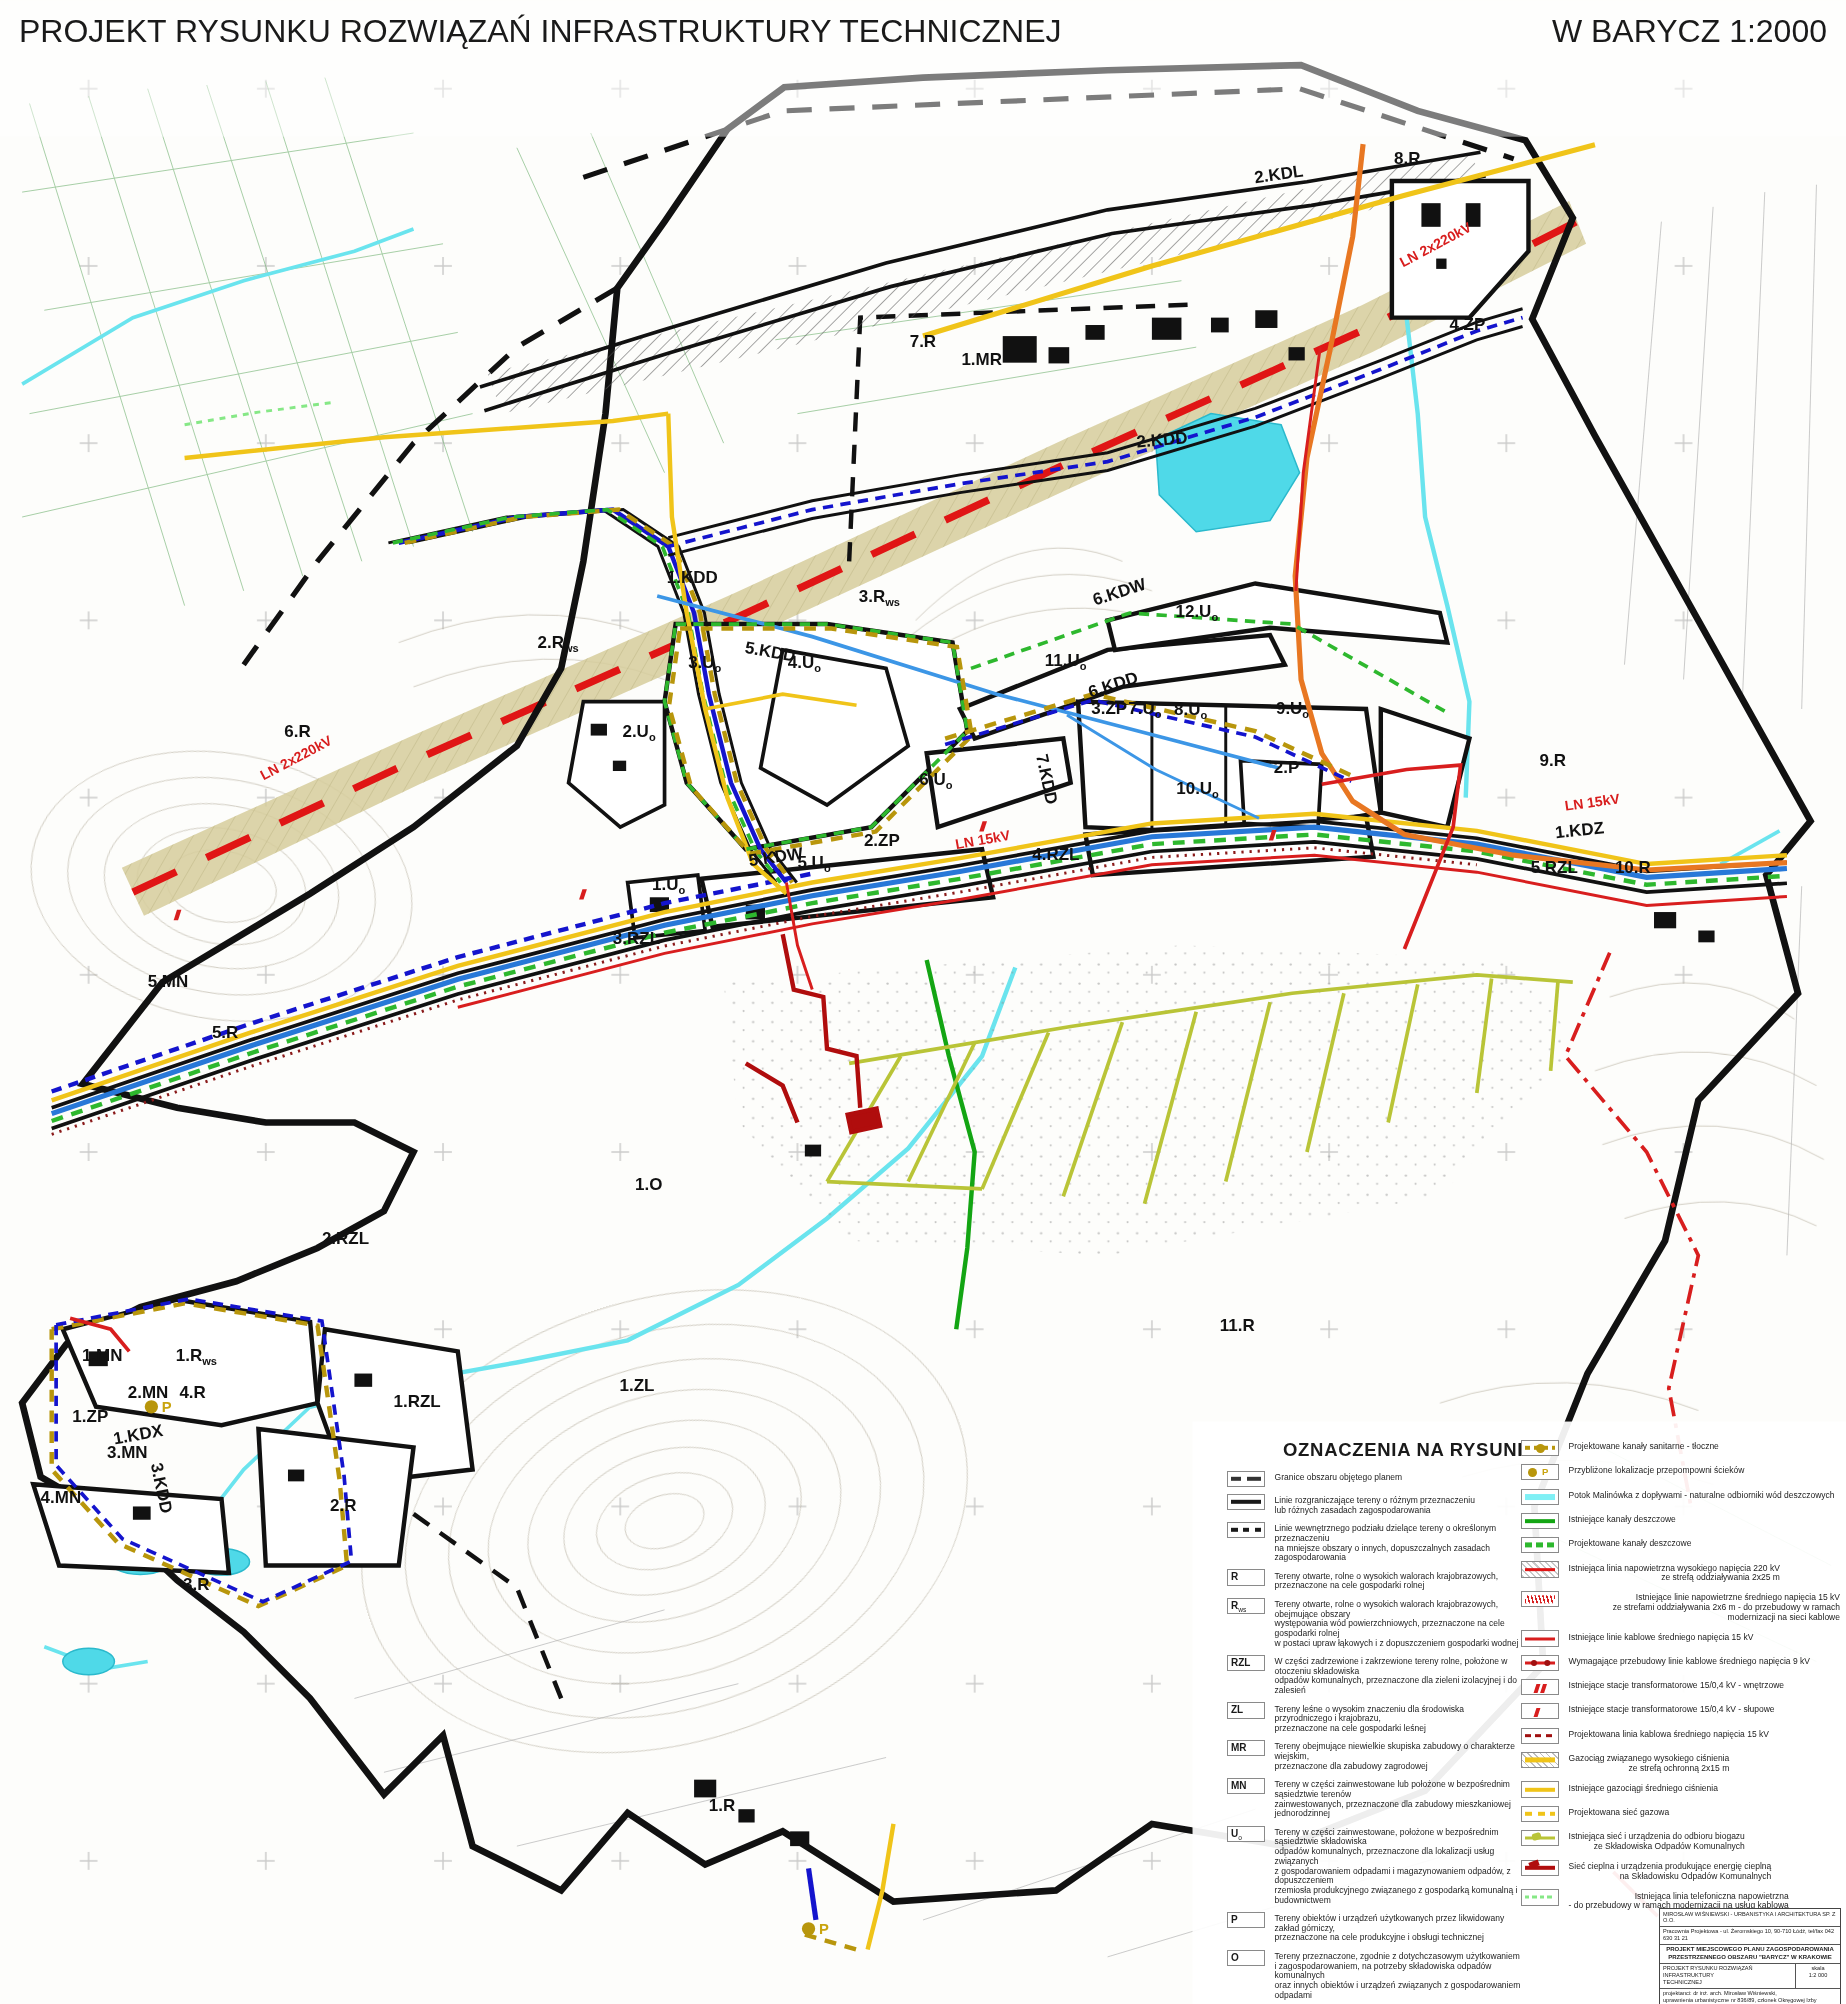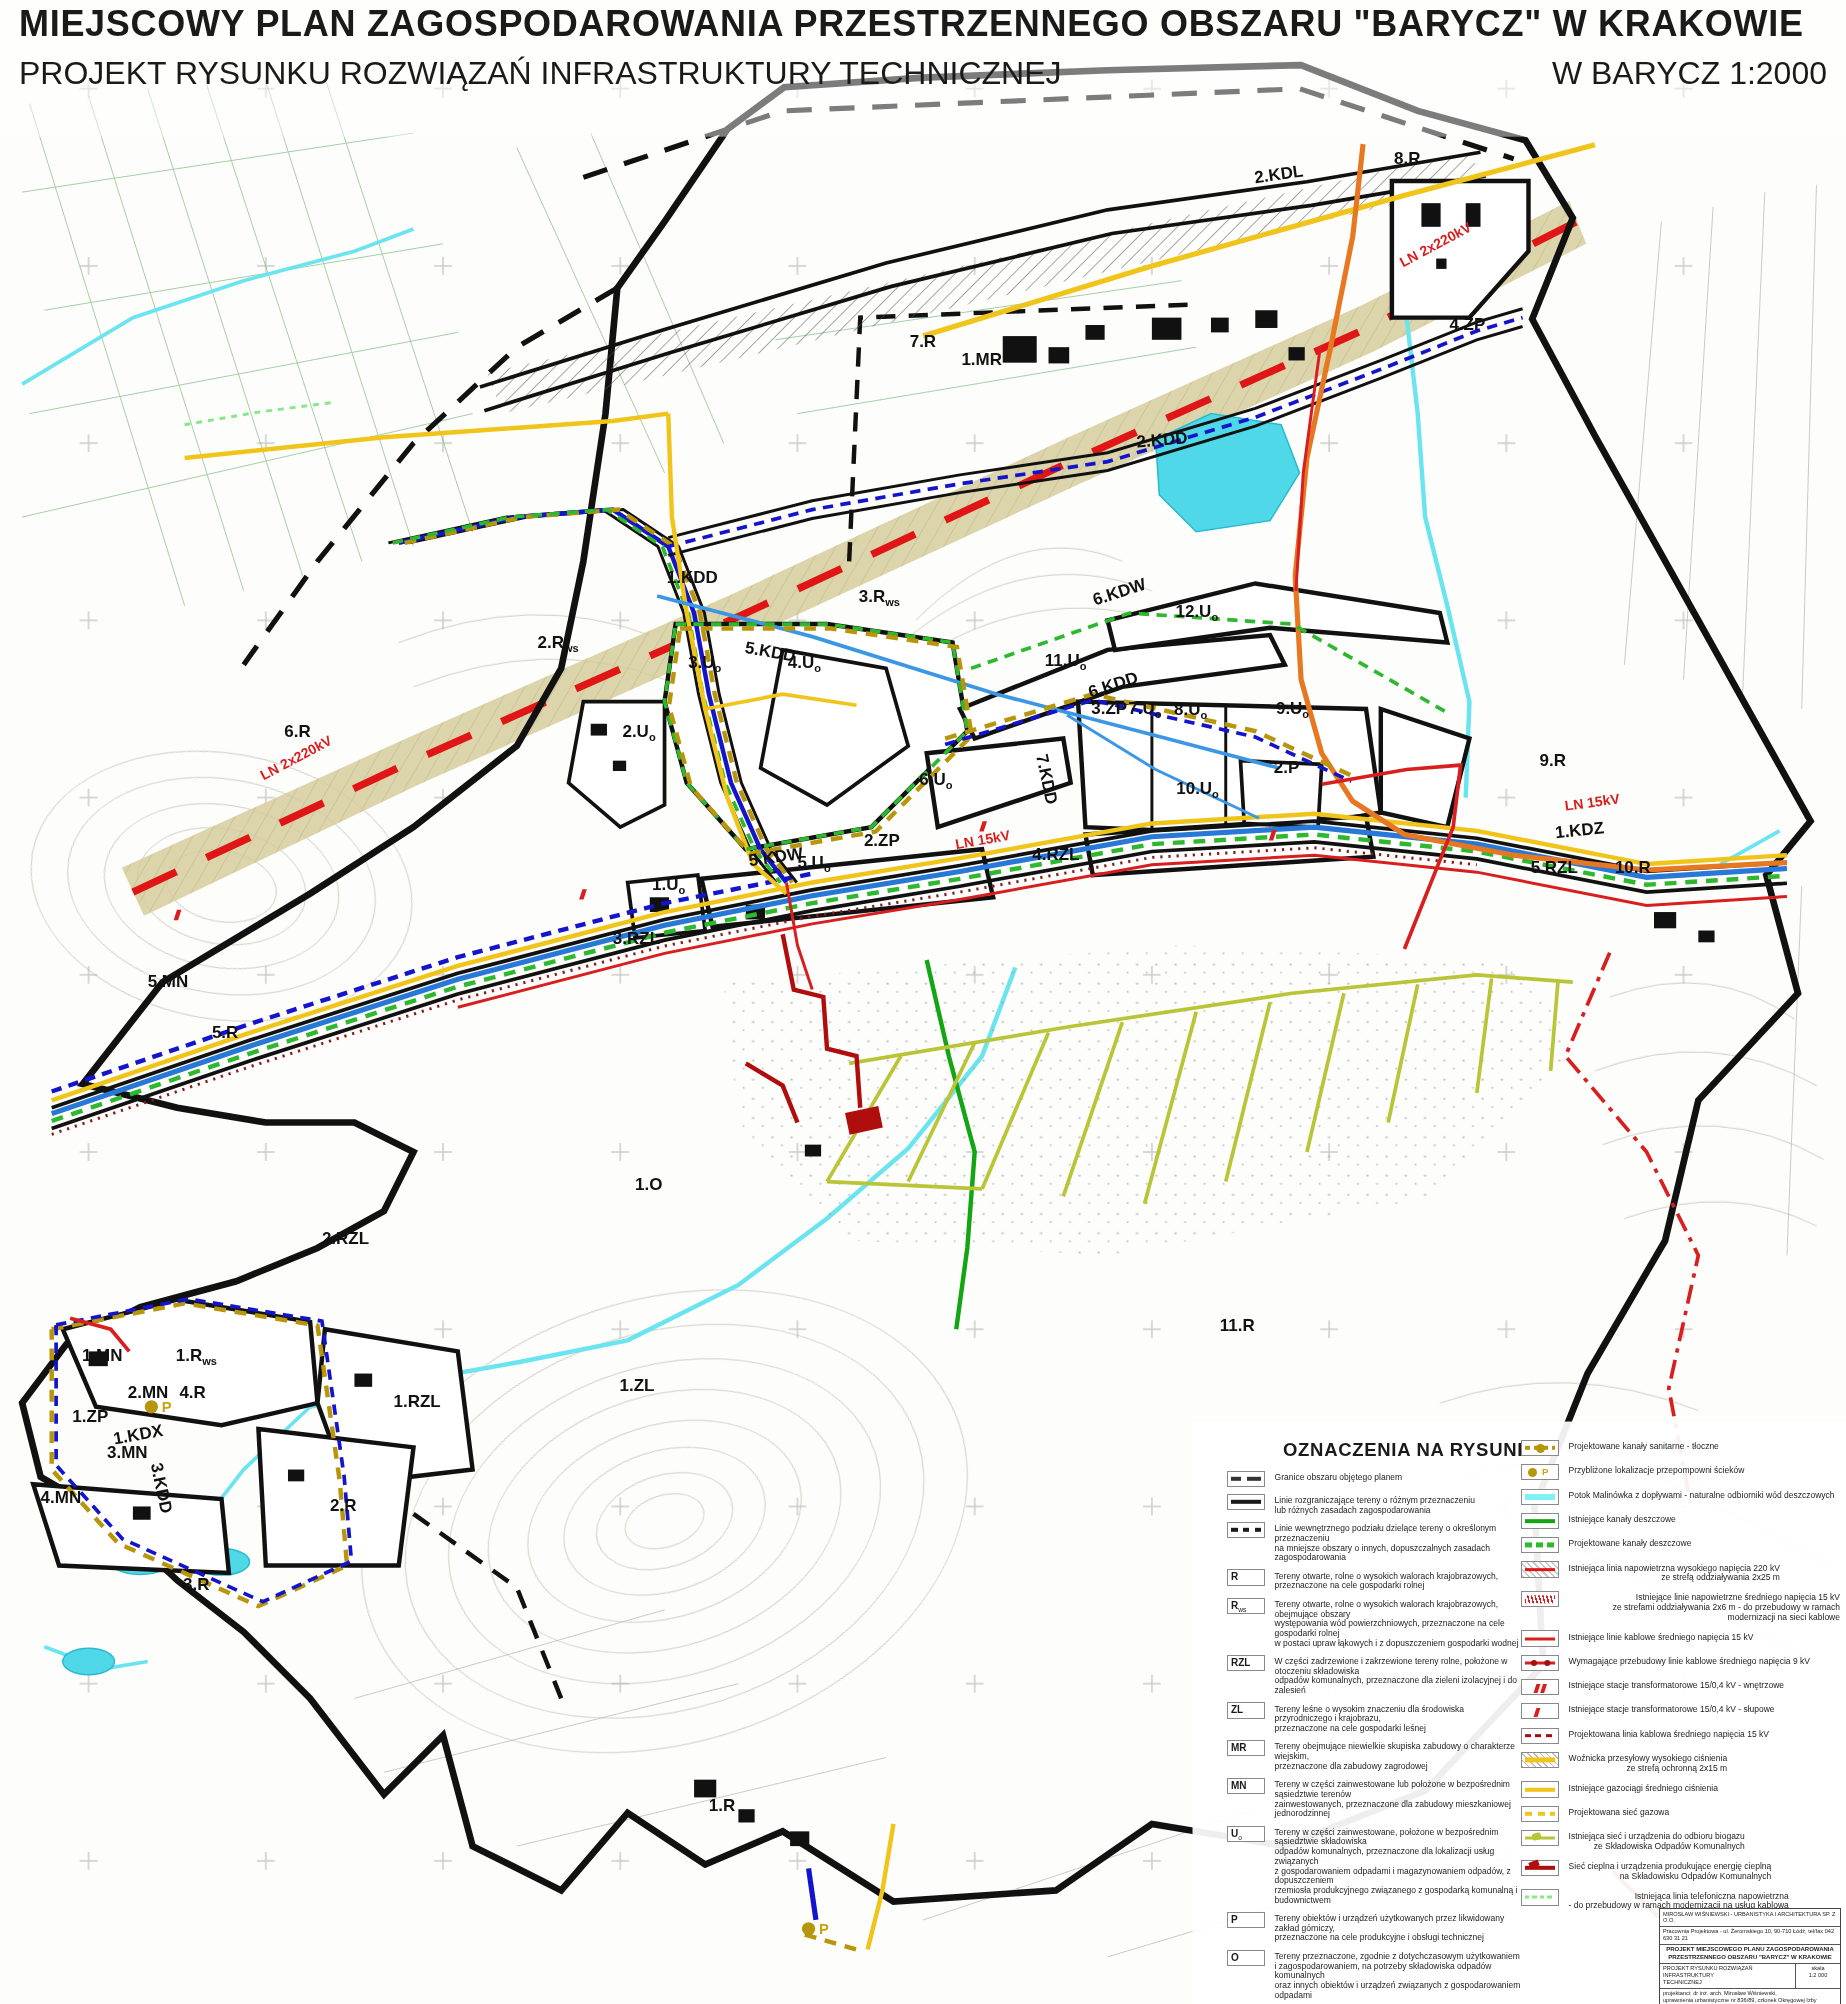--- a/index.html
+++ b/index.html
@@ -410,21 +410,20 @@
     </g>
   <g id="line-annotations">
       <text x="357" y="1057" class="lineann" transform="rotate(-28 357 1057)">LN 2x220kV</text>
       <text x="1900" y="362" class="lineann" transform="rotate(-28 1900 362)">LN 2x220kV</text>
       <text x="1295" y="1150" class="lineann" transform="rotate(-10 1295 1150)">LN 15kV</text>
       <text x="2120" y="1098" class="lineann" transform="rotate(-8 2120 1098)">LN 15kV</text>
     </g>
 </svg>
 
 <div class="titlebar">
-  <div class="t1">MIEJSCOWY PLAN ZAGOSPODAROWANIA PRZESTRZENNEGO OBSZARU "BARYCZ" W KRAKOWIE</div>
   <div class="t2">
     <span>PROJEKT RYSUNKU ROZWIĄZAŃ INFRASTRUKTURY TECHNICZNEJ</span>
     <span>W BARYCZ 1:2000</span>
   </div>
 </div>
 
 <div class="legend-header">OZNACZENIA NA RYSUNKU</div>
 <div id="legend-left" class="lcol">
     <div class="lrow">
       <div class="sym sym-boundary"></div>
@@ -538,21 +537,21 @@
     <div class="lrow">
       <div class="sym sym-trafopole"></div>
       <div class="llab">Istniejące stacje transformatorowe 15/0,4 kV - słupowe</div>
     </div>
     <div class="lrow">
       <div class="sym sym-line-darkreddash"></div>
       <div class="llab">Projektowana linia kablowa średniego napięcia 15 kV</div>
     </div>
     <div class="lrow">
       <div class="sym sym-bandgas"></div>
-      <div class="llab">Woźnicka przesyłowy wysokiego ciśnienia
+      <div class="llab">Gazociąg związanego wysokiego ciśnienia
 ze strefą ochronną 2x15 m</div>
     </div>
     <div class="lrow">
       <div class="sym sym-line-yellow"></div>
       <div class="llab">Istniejące gazociągi średniego ciśnienia</div>
     </div>
     <div class="lrow">
       <div class="sym sym-line-yellowdash"></div>
       <div class="llab">Projektowana sieć gazowa</div>
     </div>

